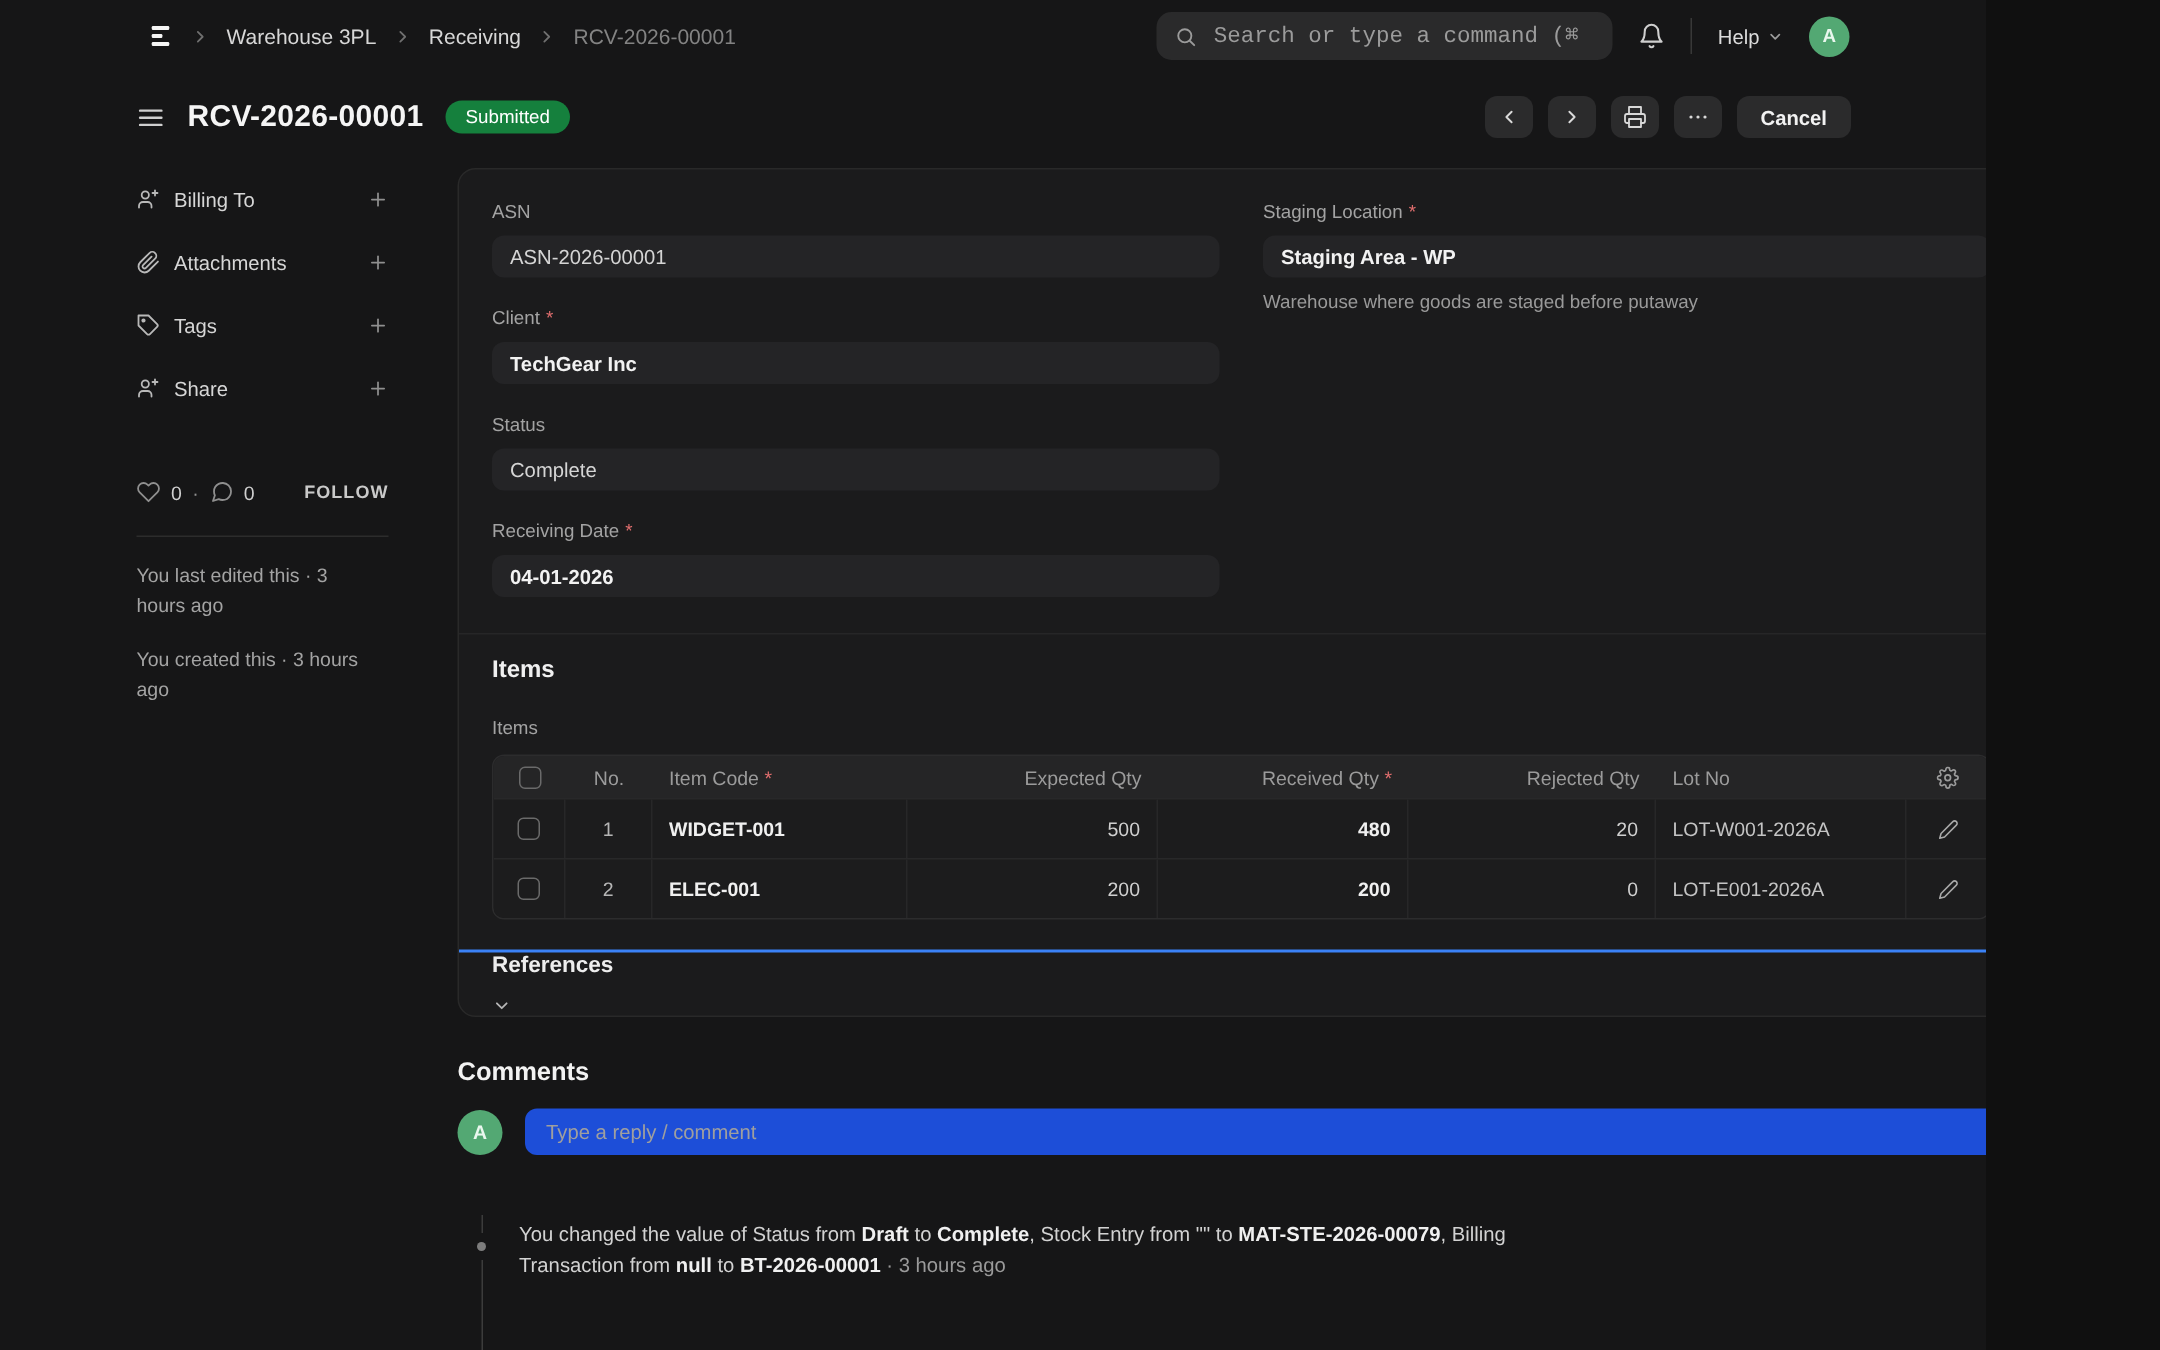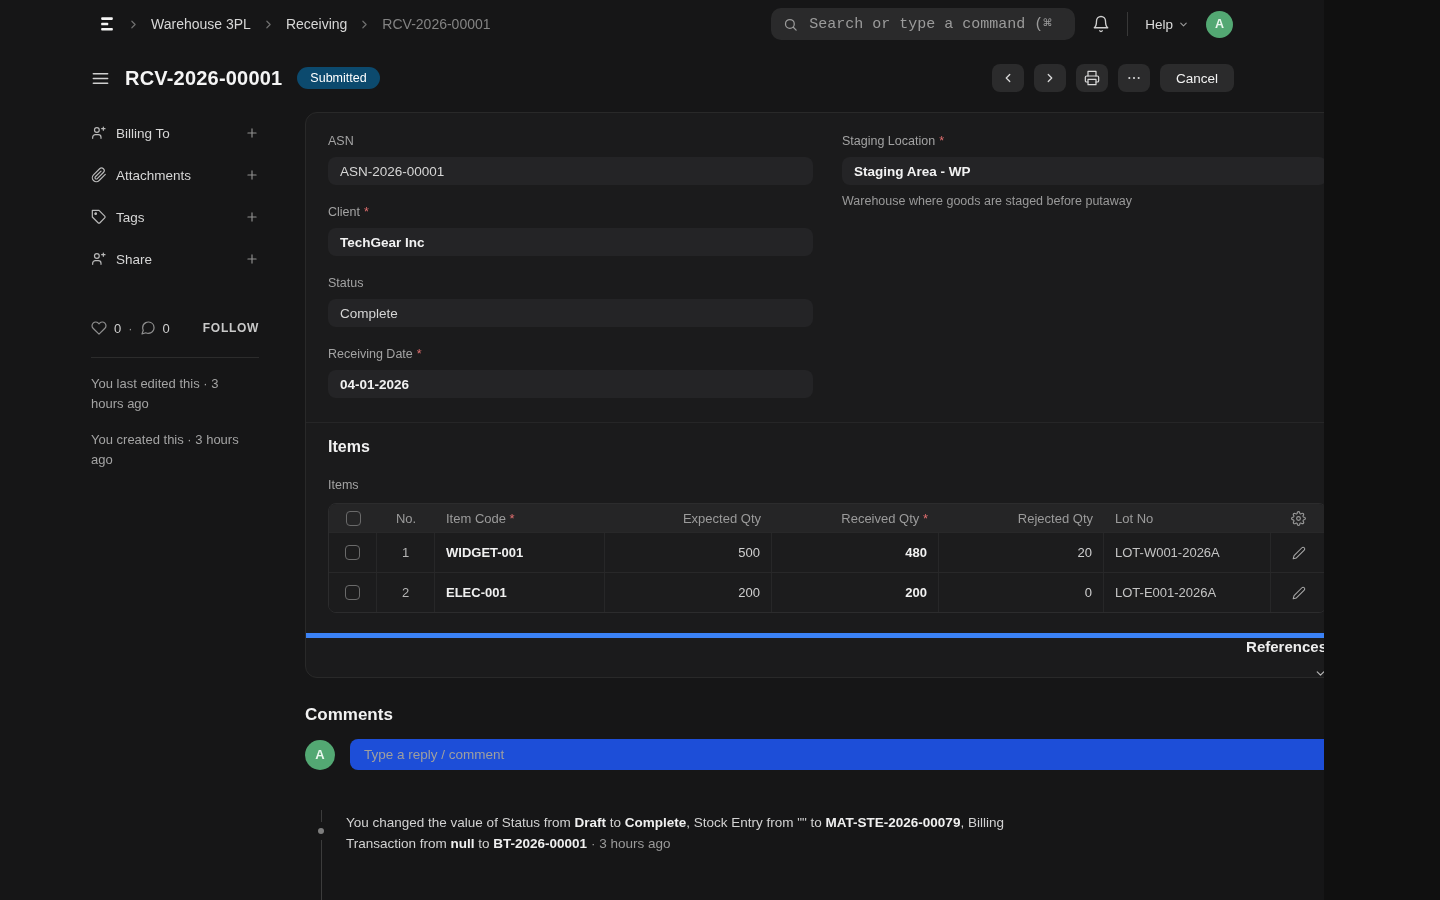--- a/index.html
+++ b/index.html
@@ -30,27 +30,27 @@
   .help { display:flex; align-items:center; gap:5px; font-size:13.5px; color:#dcdcdc; cursor:pointer; }
   .avatar { width:27px; height:27px; border-radius:50%; background:#53a873; color:#e9f7ee;
     font-size:12.5px; font-weight:700; display:flex; align-items:center; justify-content:center; cursor:pointer; }
 
   
   .title-row { position:absolute; top:60px; left:91px; right:90px; height:36px;
     display:flex; align-items:center; justify-content:space-between; }
   .title-left { display:flex; align-items:center; gap:15px; }
   .icon-plain { background:transparent; border:none; color:#cfcfcf; padding:0; cursor:pointer; }
   h1.doc-title { margin:0; font-size:20px; font-weight:700; color:#f5f5f5; letter-spacing:.2px; }
-  .badge { background:#0c4a6e; color:#ffffff; font-size:12.5px; font-weight:500;
+  .badge { background:#15803d; color:#ffffff; font-size:12.5px; font-weight:500;
     padding:4px 13px; border-radius:999px; }
   .title-actions { display:flex; align-items:center; gap:10px; }
   .btn-icon { width:32px; height:28px; background:#2b2b2c; border:none; border-radius:8px;
     color:#d9d9d9; display:flex; align-items:center; justify-content:center; cursor:pointer; }
   .btn-text { height:28px; padding:0 16px; background:#2b2b2c; border:none; border-radius:8px;
-    color:#f2f2f2; font-size:13.5px; font-family:inherit; cursor:pointer; }
+    color:#f2f2f2; font-size:13.5px; font-family:inherit; cursor:pointer;font-weight:bold; }
 
   
   .sidebar { position:absolute; left:91px; top:124px; width:168px; }
   .side-item { display:flex; align-items:center; height:18px; margin-bottom:24px; color:#b9b9b9; }
   .side-item .lbl { flex:1; margin-left:9px; font-size:13.5px; color:#d6d6d6; }
   .side-plus { background:transparent; border:none; color:#8f8f8f; padding:0; cursor:pointer; }
   .side-counts { display:flex; align-items:center; gap:7px; margin-top:52px;
     font-size:13px; color:#cfcfcf; }
   .side-counts .ico { color:#8f8f8f; cursor:pointer; }
   .side-counts .dot { color:#8f8f8f; }
@@ -87,21 +87,21 @@
   .ta-c { justify-content:center; padding:0; }
   .c-no { color:#b5b5b5; }
   .c-code { font-weight:700; color:#f0f0f0; }
   .c-num { color:#cfcfcf; }
   .c-bold { font-weight:700; color:#f0f0f0; }
   .c-lot { color:#c4c4c4; }
   .c-edit { color:#a8a8a8; cursor:pointer; }
   .checkbox { width:15px; height:15px; border:1.5px solid #6a6a6a; border-radius:4px; cursor:pointer; }
   .gear { color:#9b9b9b; cursor:pointer; }
 
-  .references-row { border-top:5px solid #3b82f6; height:44px; display:flex; align-items:flex-end;
+  .references-row { border-top:2px solid #3b82f6; height:44px; display:flex; align-items:flex-start;
     gap:12px; padding:0 22px; cursor:pointer;flex-direction:column; }
   .ref-title { font-size:15px; font-weight:700; color:#ededed; }
   .chev { color:#b5b5b5; }
 
   .comments { margin-top:27px; }
   .h2 { margin:0; font-size:17px; font-weight:700; color:#f2f2f2; }
   .comment-row { display:flex; align-items:center; gap:15px; margin-top:14px; }
   .avatar-sm { width:30px; height:30px; border-radius:50%; background:#53a873; color:#e9f7ee;
     font-size:13px; font-weight:700; display:flex; align-items:center; justify-content:center; flex:none; }
   .comment-input { flex:1; height:31px; background:#1d4ed8; border-radius:8px;

